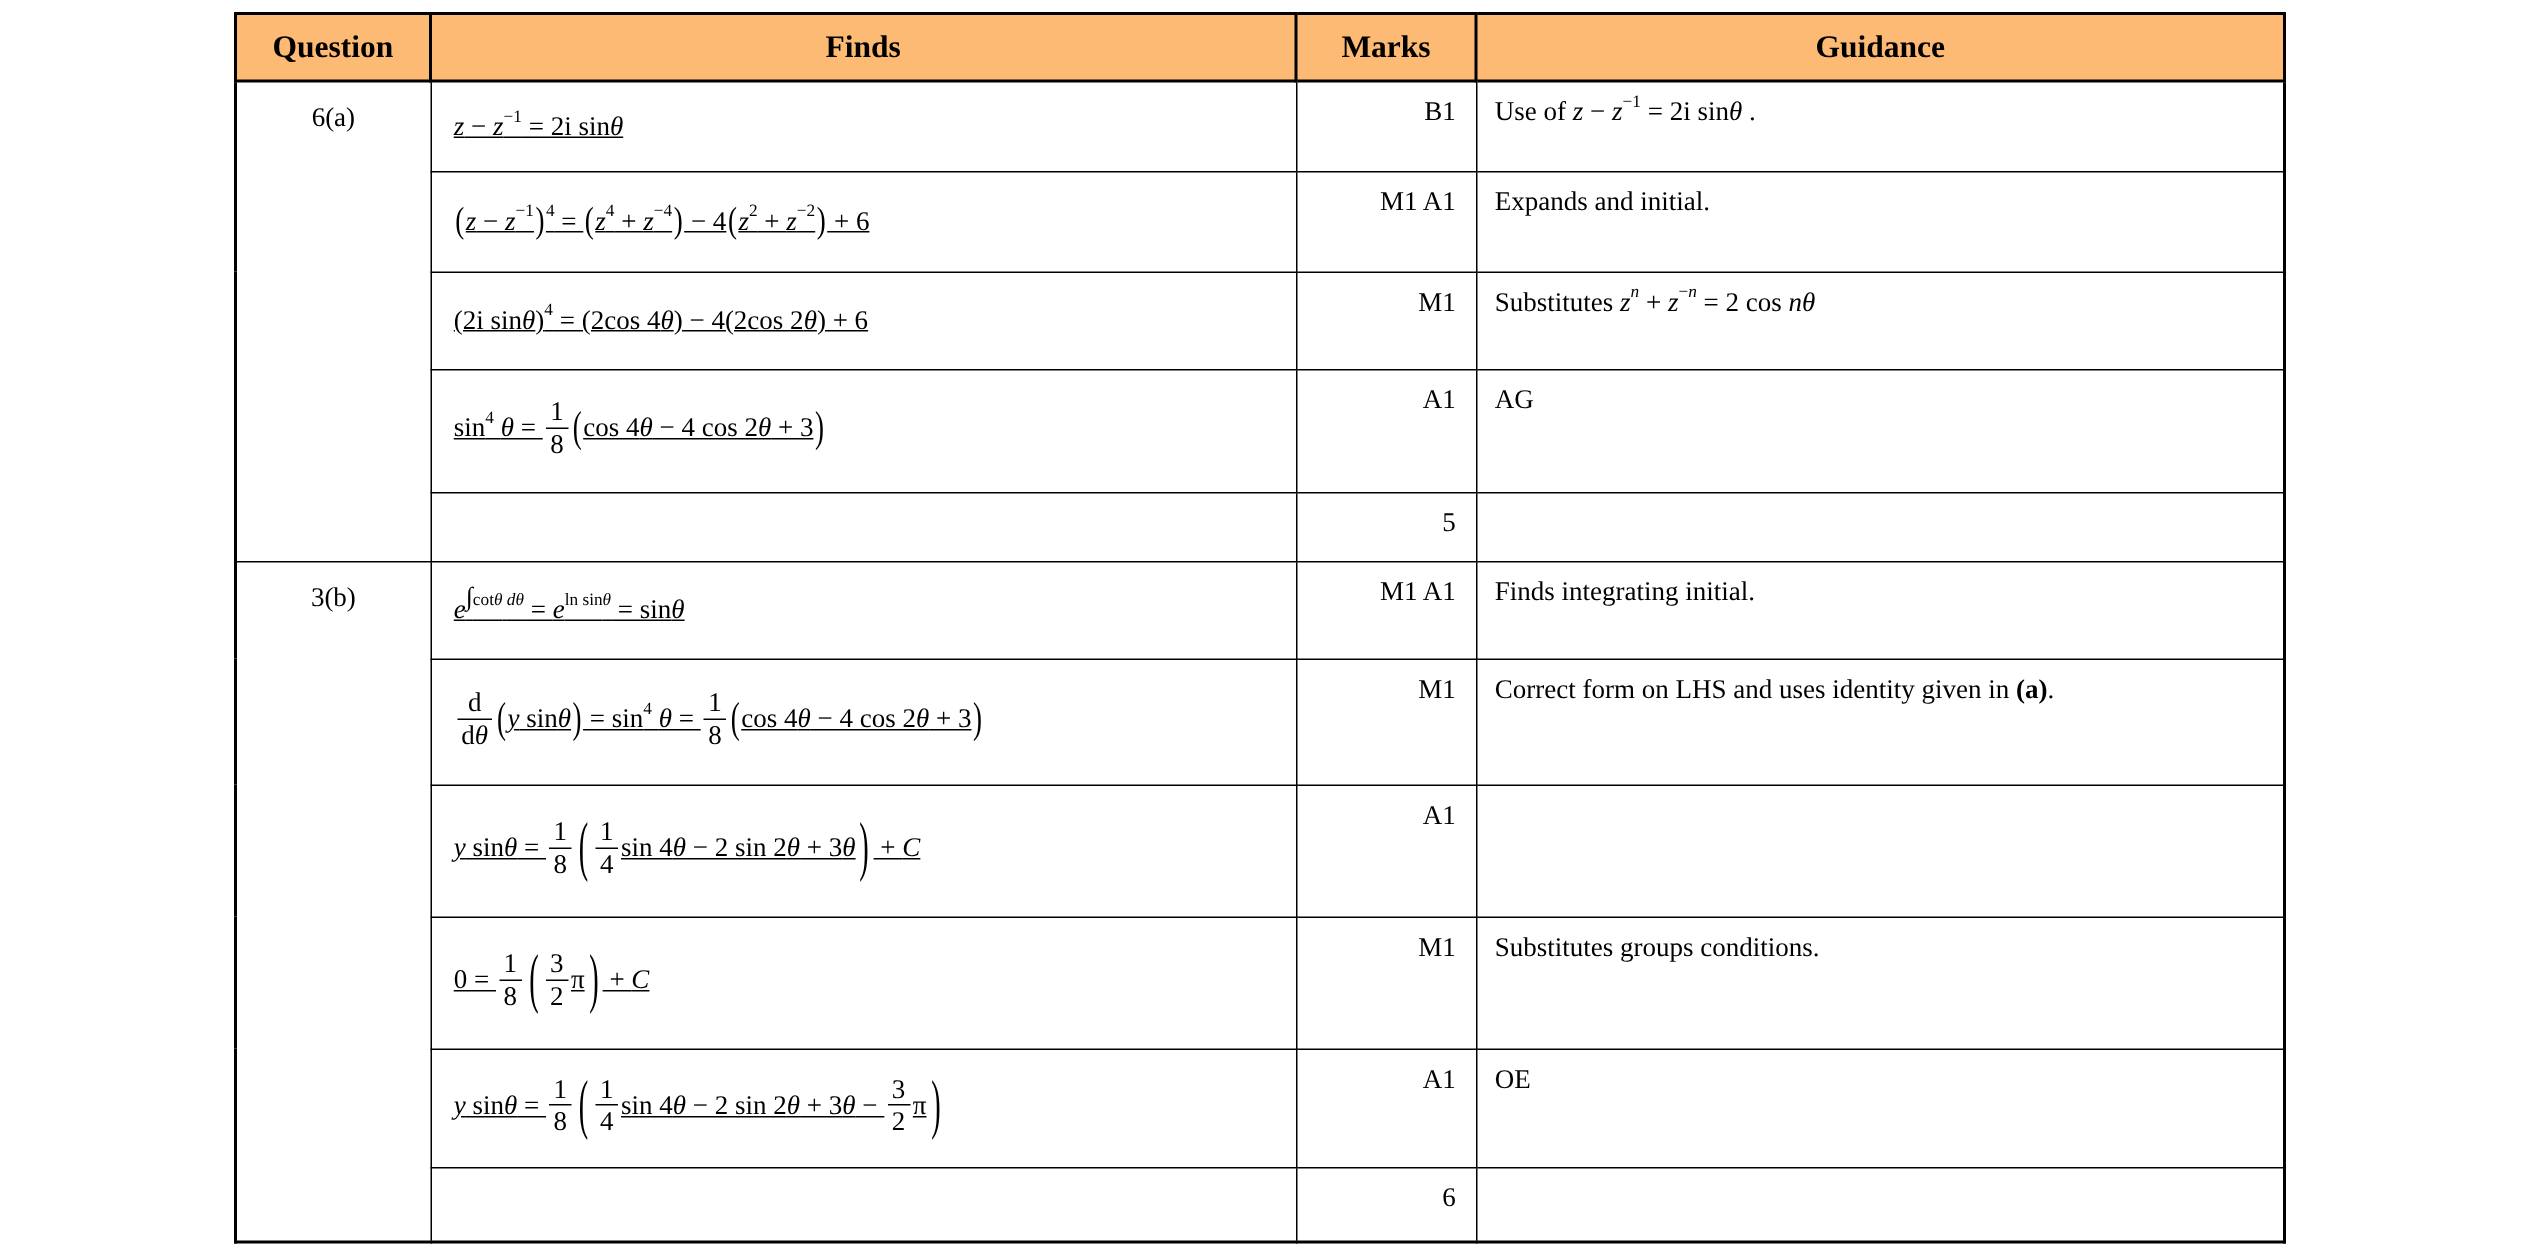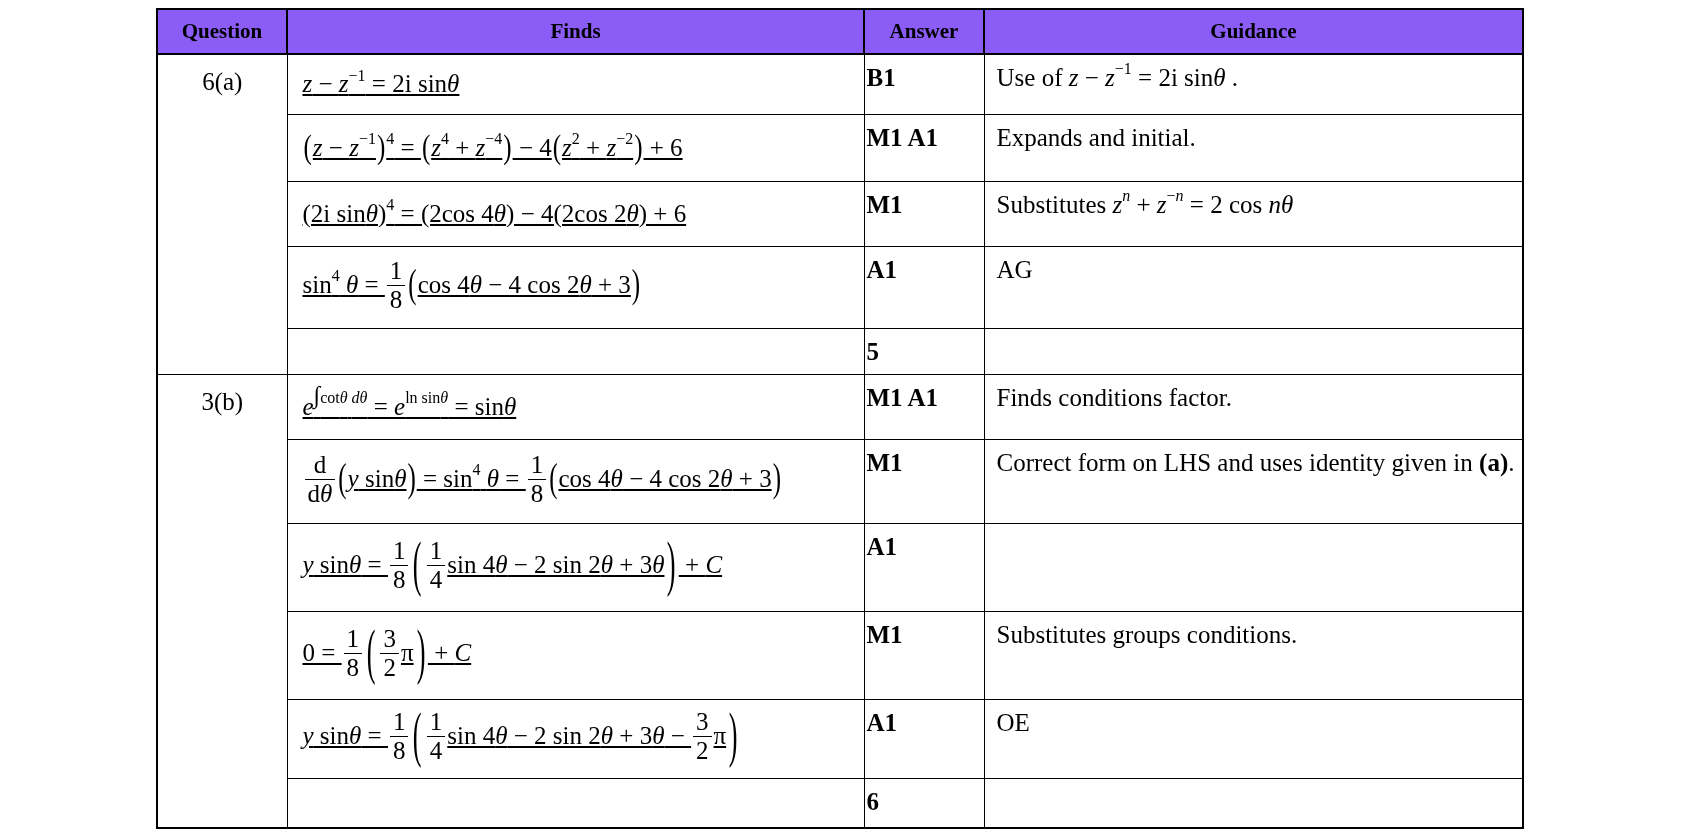--- a/index.html
+++ b/index.html
@@ -6,34 +6,34 @@
   body{
     width:1682px;height:840px;position:relative;
     font-family:"Liberation Serif", serif;color:#000;
   }
   .sheet{position:absolute;left:156px;top:8px;}
   table.ms{
     border-collapse:collapse;table-layout:fixed;width:1366px;
     border:2.5px solid #000;
   }
   th{
-    background:#8b5cf6;
+    background:#fdba74;
     border:2px solid #000;
     font-size:21px;font-weight:bold;
     padding:9px 6px;text-align:center;
   }
   td{
     border:1.6px solid #000;
     vertical-align:top;
-    font-size:25px;
+    font-size:18px;
     overflow:hidden;
   }
   td.q{text-align:center;padding-top:13px;vertical-align:top;}
   td.a{vertical-align:middle;padding:6px 6px 6px 15px;text-decoration:underline;}
-  td.m{text-align:left;font-weight:bold;padding:9px 13px 4px 2px;white-space:nowrap;}
+  td.m{text-align:right;font-weight:normal;padding:9px 13px 4px 2px;white-space:nowrap;}
   td.g{padding:9px 6px 4px 12px;margin-top:28px;}
   
   .math i{font-style:italic;}
   sup{font-size:64%;position:relative;top:-0.15em;line-height:0;}
   .fr{display:inline-block;vertical-align:middle;text-align:center;line-height:1.12;position:relative;top:-2px;margin:0 2px;}
   .fr .nu{display:block;border-bottom:1.5px solid #000;padding:0 3px;}
   .fr .de{display:block;padding:0 3px;}
   .bp1{display:inline-block;transform:scaleY(1.35);transform-origin:50% 55%;margin:0 1px;}
   .bp{display:inline-block;transform:scaleY(1.6);transform-origin:50% 55%;margin:0 1px;}
   .bp2{display:inline-block;transform:scaleY(2.45) scaleX(1.05);transform-origin:50% 52%;margin:0 3px;}
@@ -47,21 +47,21 @@
     <colgroup>
       <col style="width:130px">
         <col style="width:577px">
         <col style="width:120px">
         <col style="width:539px">
     </colgroup>
     <thead>
       <tr>
         <th>Question</th>
         <th>Finds</th>
-        <th>Answer</th>
+        <th>Marks</th>
         <th>Guidance</th>
       </tr>
     </thead>
     <tbody id="ms-body">
         <tr style="height: 60px;">
           <td class="q" rowspan="5">6(a)</td>
           <td class="a math"><i>z</i> − <i>z</i><sup>−1</sup> = 2i sin<i>θ</i></td>
           <td class="m">B1</td>
           <td class="g math">Use of <i>z</i> − <i>z</i><sup>−1</sup> = 2i sin<i>θ</i> .</td>
         </tr>
@@ -82,21 +82,21 @@
         </tr>
         <tr style="height: 46px;">
           <td class="a math"></td>
           <td class="m">5</td>
           <td class="g math"></td>
         </tr>
         <tr style="height: 65px;">
           <td class="q" rowspan="6">3(b)</td>
           <td class="a math"><i>e</i><sup><span class="intg">∫</span>cot<i>θ</i> <i>dθ</i></sup> = <i>e</i><sup>ln sin<i>θ</i></sup> = sin<i>θ</i></td>
           <td class="m">M1 A1</td>
-          <td class="g math">Finds conditions factor.</td>
+          <td class="g math">Finds integrating initial.</td>
         </tr>
         <tr style="height: 84px;">
           <td class="a math"><span class="fr"><span class="nu">d</span><span class="de">d<i>θ</i></span></span><span class="bp">(</span><i>y</i> sin<i>θ</i><span class="bp">)</span> = sin<sup>4</sup> <i>θ</i> = <span class="fr"><span class="nu">1</span><span class="de">8</span></span><span class="bp">(</span>cos 4<i>θ</i> − 4 cos 2<i>θ</i> + 3<span class="bp">)</span></td>
           <td class="m">M1</td>
           <td class="g math">Correct form on LHS and uses identity given in <b>(a)</b>.</td>
         </tr>
         <tr style="height: 88px;">
           <td class="a math"><i>y</i> sin<i>θ</i> = <span class="fr"><span class="nu">1</span><span class="de">8</span></span><span class="bp2">(</span><span class="fr"><span class="nu">1</span><span class="de">4</span></span>sin 4<i>θ</i> − 2 sin 2<i>θ</i> + 3<i>θ</i><span class="bp2">)</span> + <i>C</i></td>
           <td class="m">A1</td>
           <td class="g math"></td>

